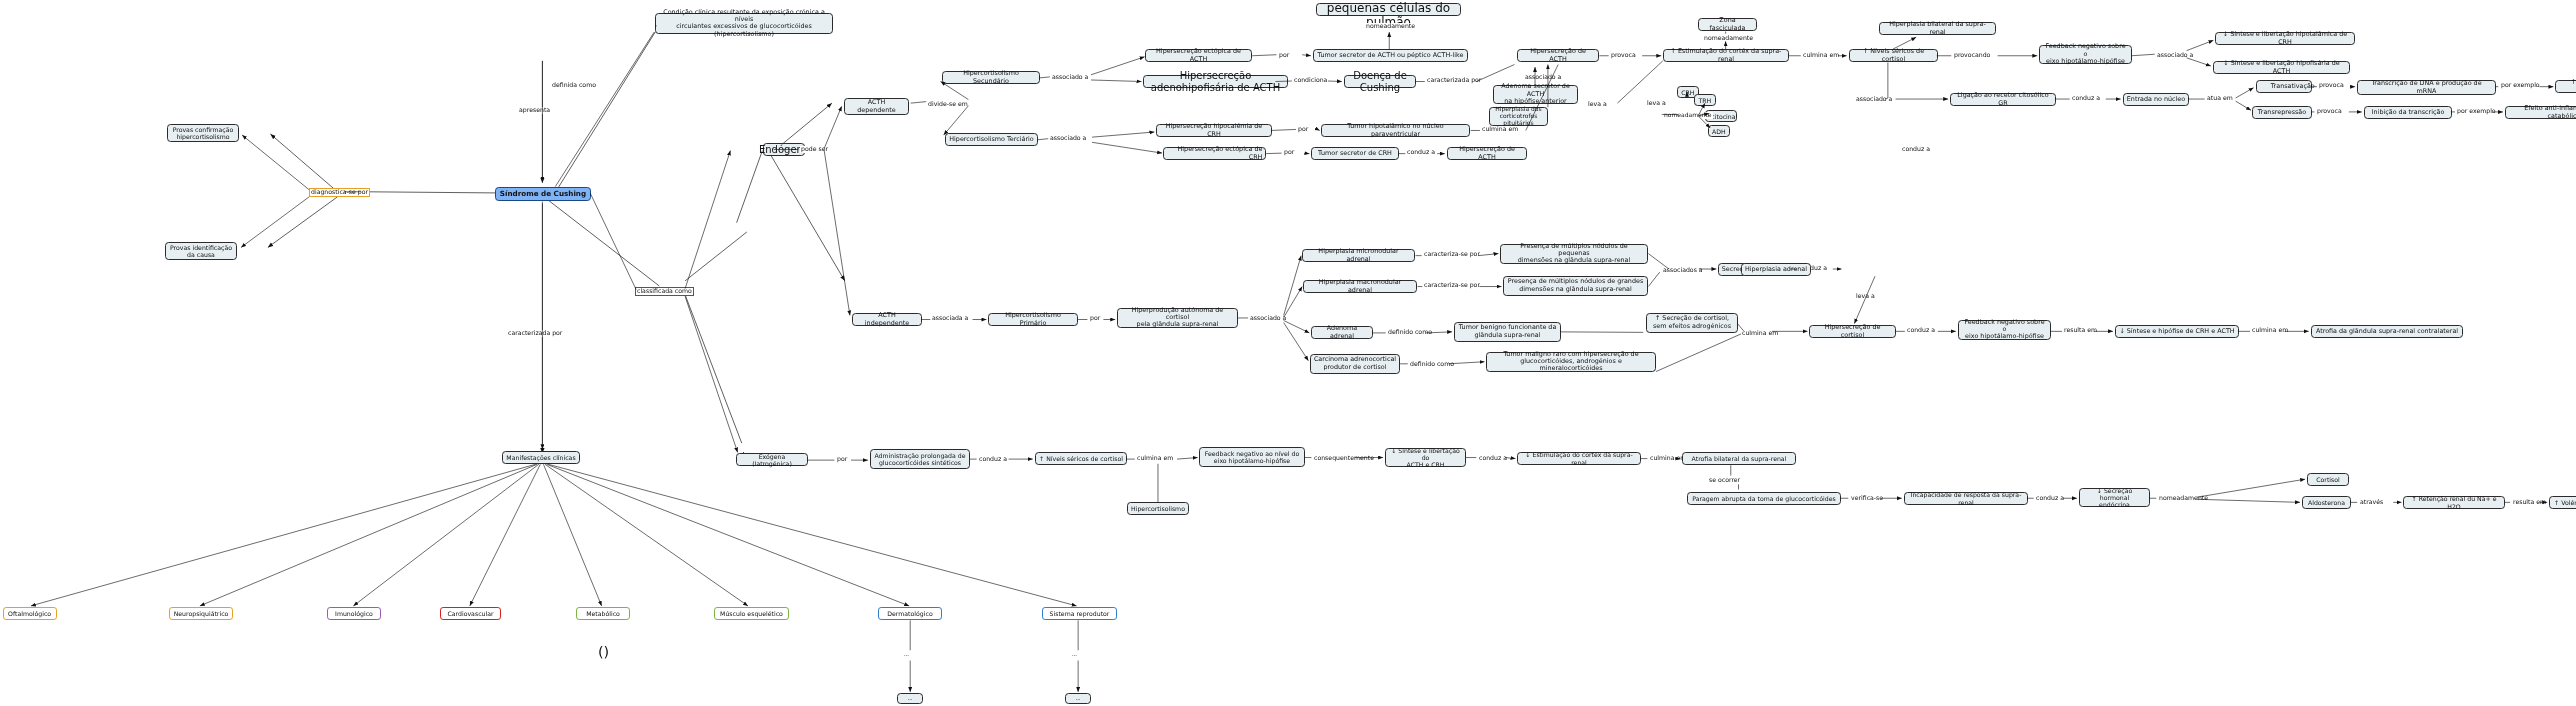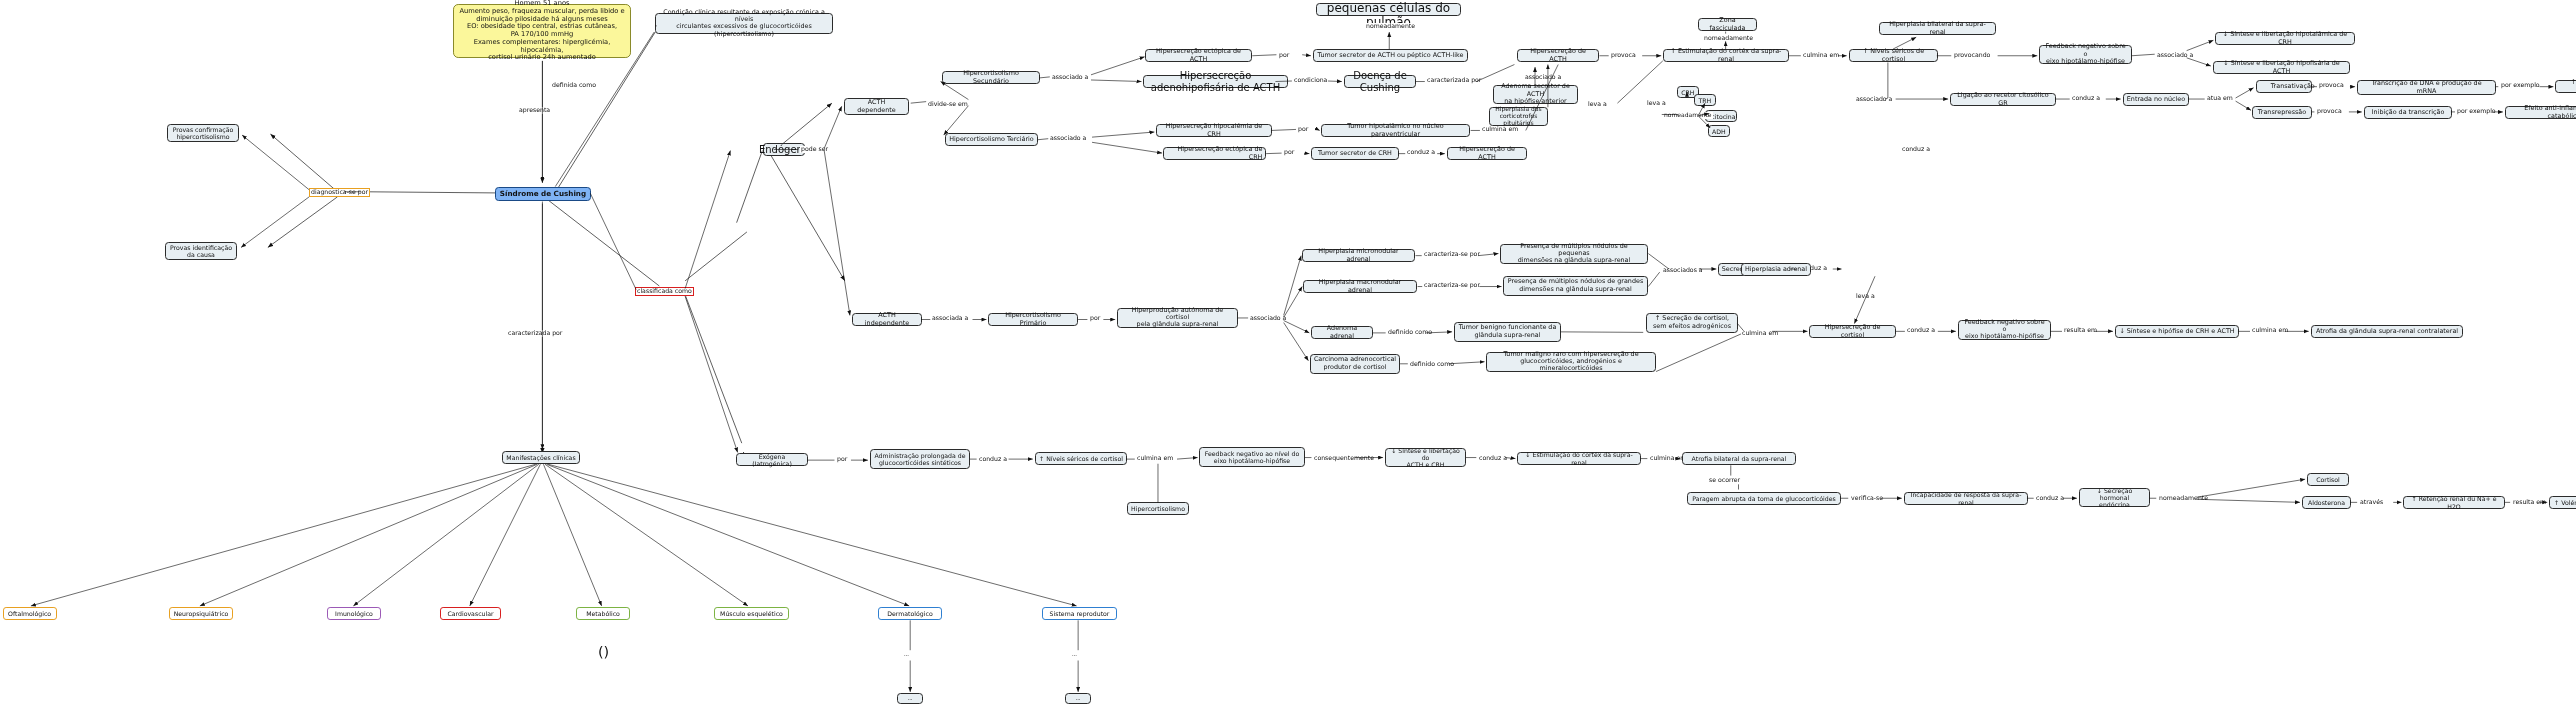--- a/index.html
+++ b/index.html
@@ -47,27 +47,20 @@
     <path d="M1500,295 L1615,200" marker-end="url(#ar)"></path>
     <path d="M1497,302 L1640,545" marker-end="url(#ar)"></path>
     <path d="M1480,292 L1430,432"></path>
 
     <path d="M1440,880 L1450,885" marker-end="url(#ar)"></path>
 
     <path d="M1053,395 L1053,880" marker-end="url(#ar)"></path>
   </g>
 </svg>
 
-<div class="node case" style="left:453px;top:4.1px;width:178px;height:54px;font-size:6.7px;">Homem 51 anos
-Aumento peso, fraqueza muscular, perda libido e
-diminuição pilosidade há alguns meses
-EO: obesidade tipo central, estrias cutâneas,
-PA 170/100 mmHg
-Exames complementares: hiperglicémia, hipocalémia,
-cortisol urinário 24h aumentado</div>
 
 <div class="node" style="left:655px;top:13px;width:178px;height:20.6px;font-size:6.4px;">Condição clínica resultante da exposição crónica a níveis
 circulantes excessivos de glucocorticóides (hipercortisolismo)</div>
 
 <div class="node central" style="left:495px;top:187px;width:96px;height:14.4px;font-size:7.2px;">Síndrome de Cushing</div>
 
 <div class="lbl hi-orange" style="left:309px;top:188px;font-size:6.2px;">diagnostica-se por</div>
 <div class="lbl hi-red" style="left:635px;top:287px;font-size:6.2px;">classificada como</div>
 <div class="lbl" style="left:518px;top:107px;font-size:6.2px;">apresenta</div>
 <div class="lbl" style="left:551px;top:82px;font-size:6.2px;">definida como</div>

